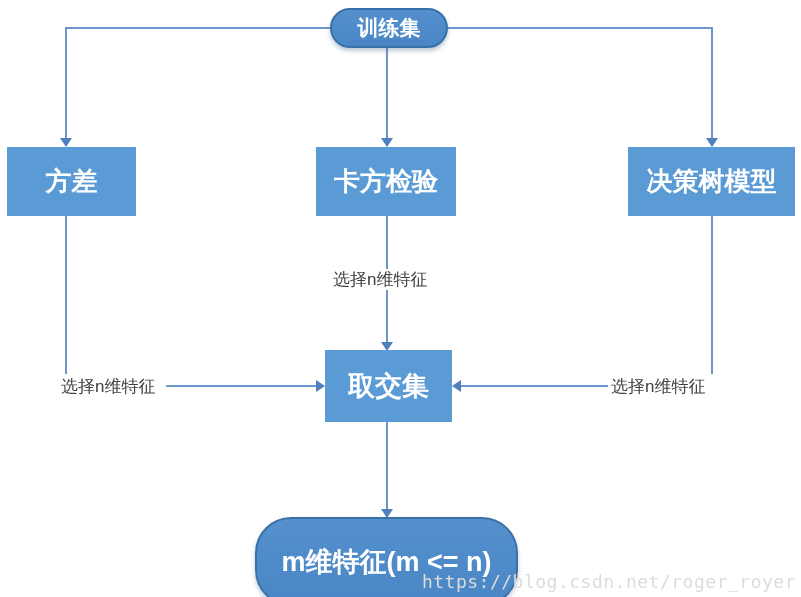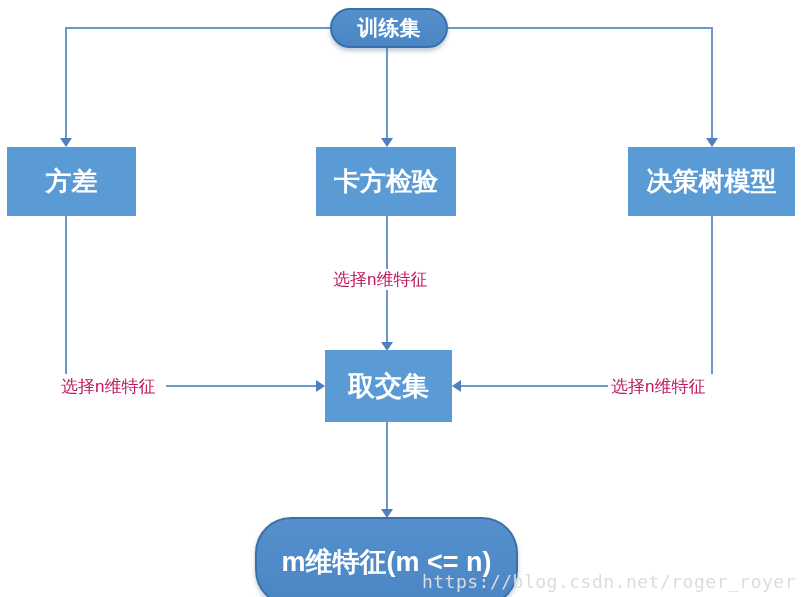--- a/index.html
+++ b/index.html
@@ -62,21 +62,21 @@
   }
   .pill {
     background: linear-gradient(180deg, #5590cd 0%, #4a86c5 100%);
     border: 2px solid #3a70a8;
     box-shadow: 0 3px 4px rgba(70, 100, 140, 0.35);
   }
   
   .edge-label {
     position: absolute;
     font-size: 17px;
-    color: #be185d;
+    color: #404040;
     background: #ffffff;
     padding: 0 3px;
     white-space: nowrap;
     line-height: 21px;
   }
   
   .watermark {
     position: absolute;
     right: 5px;
     bottom: 5px;

